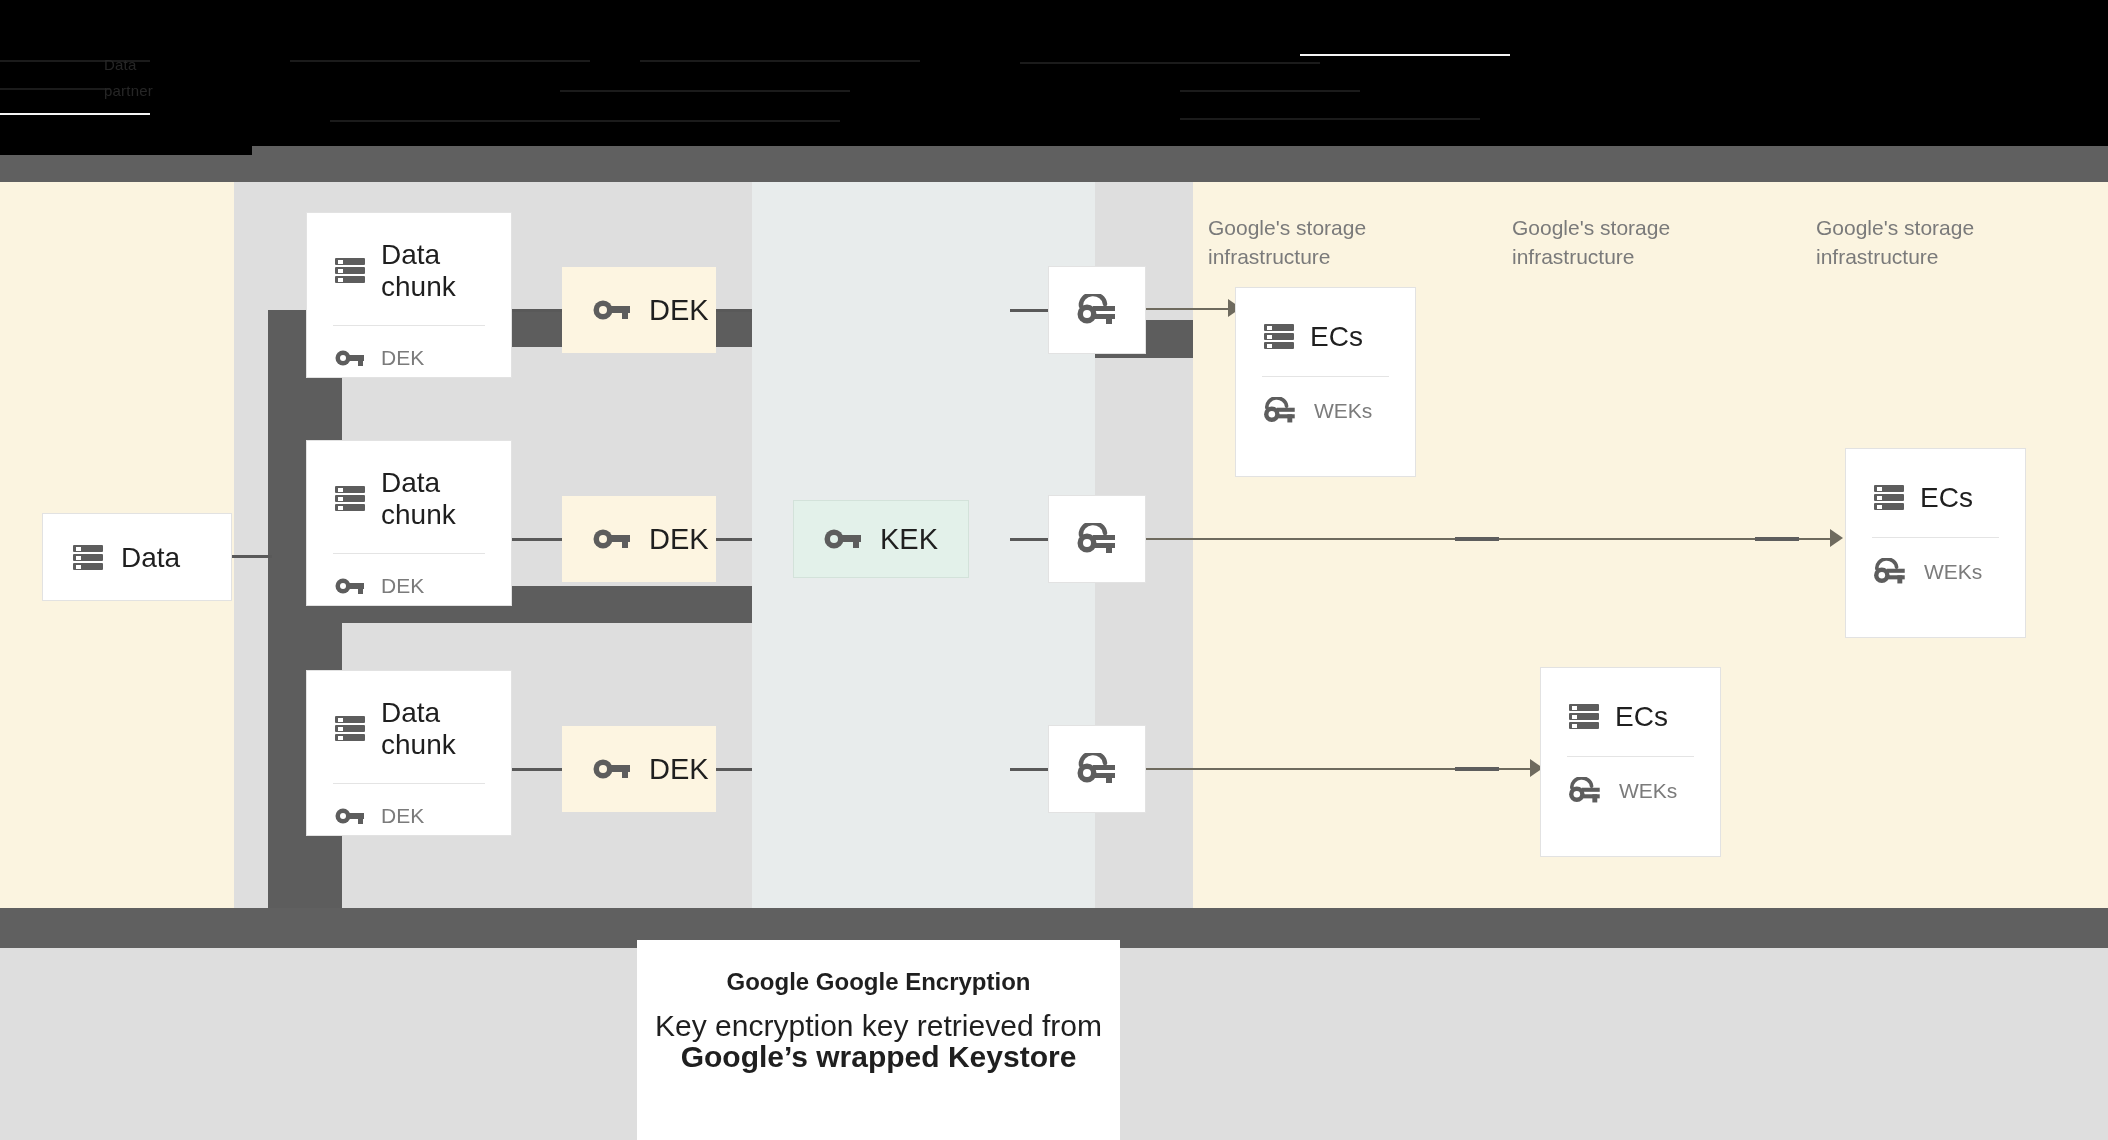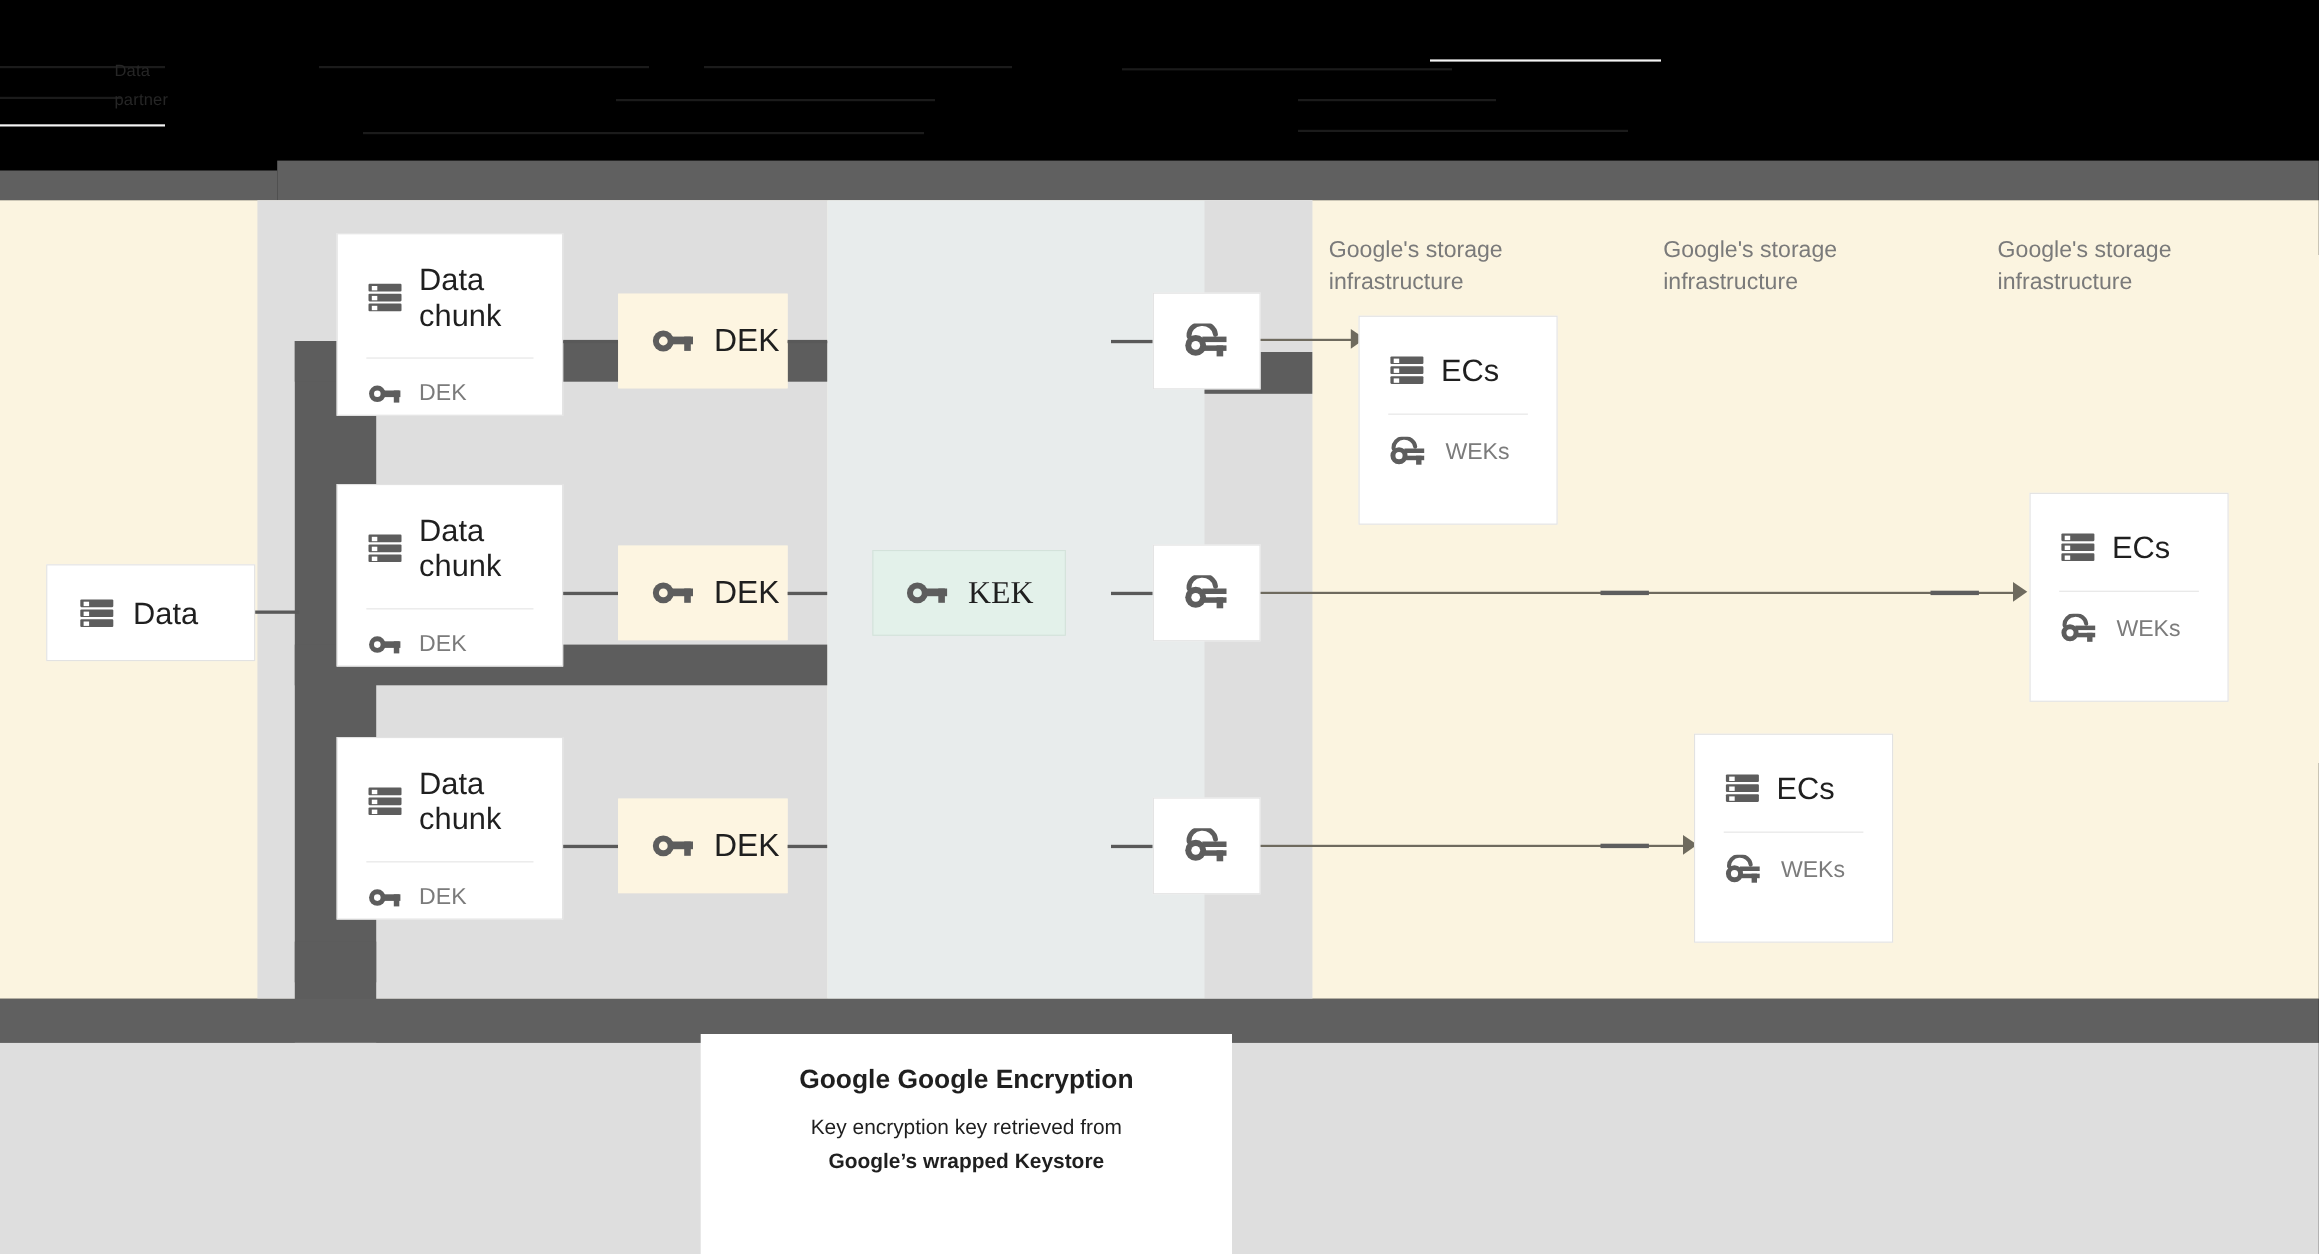--- a/index.html
+++ b/index.html
@@ -48,40 +48,40 @@
   .card .bot-row{display:flex;align-items:center;gap:16px;padding:20px 0 0 28px;}
   .card .title{font-size:28px;color:#1f1f1f;line-height:32px;}
   .card .subtitle{font-size:21px;color:#7b7b7b;}
 
   
   .keybox{
     position:absolute;box-sizing:border-box;display:flex;align-items:center;
     gap:18px;padding-left:30px;
   }
   .keybox.dek{background:#fdf5e1;border:1px solid #fdf5e1;}
-  .keybox.kek{background:#e3f1ea;border:1px solid #d3e2da;font-family:Liberation Serif, serif;}
+  .keybox.kek{background:#e3f1ea;border:1px solid #d3e2da;}
   .keybox .label{font-size:29px;color:#1f1f1f;}
 
   .keysq{
     position:absolute;background:#fff;border:1px solid #e2e2e2;box-sizing:border-box;
     display:flex;align-items:center;justify-content:center;
   }
 
   
   .infra{position:absolute;font-size:21px;line-height:29px;color:#7a7a7a;white-space:pre-line;}
 
   
   #bottom-bar{position:absolute;left:0;top:908px;width:2108px;height:40px;background:#606060;}
   #bottom-area{position:absolute;left:0;top:948px;width:2108px;height:192px;background:#dedede;}
   #caption{
     position:absolute;left:637px;top:940px;width:483px;height:160px;background:#fff;
     display:flex;flex-direction:column;align-items:center;justify-content:center;gap:14px;
   }
   #caption .cap-title{font-size:24px;font-weight:bold;color:#1f1f1f;}
-  #caption .cap-body{font-size:19px;color:#1f1f1f;text-align:center;line-height:31px;}
+  #caption .cap-body{font-size:30px;color:#1f1f1f;text-align:center;line-height:31px;}
   #caption .cap-body b{font-weight:bold;}
   #caption-under{position:absolute;left:637px;top:1100px;width:483px;height:40px;background:#fff;}
 
   svg{display:block;}
 </style>
 </head>
 <body>
 
 <div id="header-strip">
   <div class="rule" style="left:0px;top:60px;width:150px;"></div>

